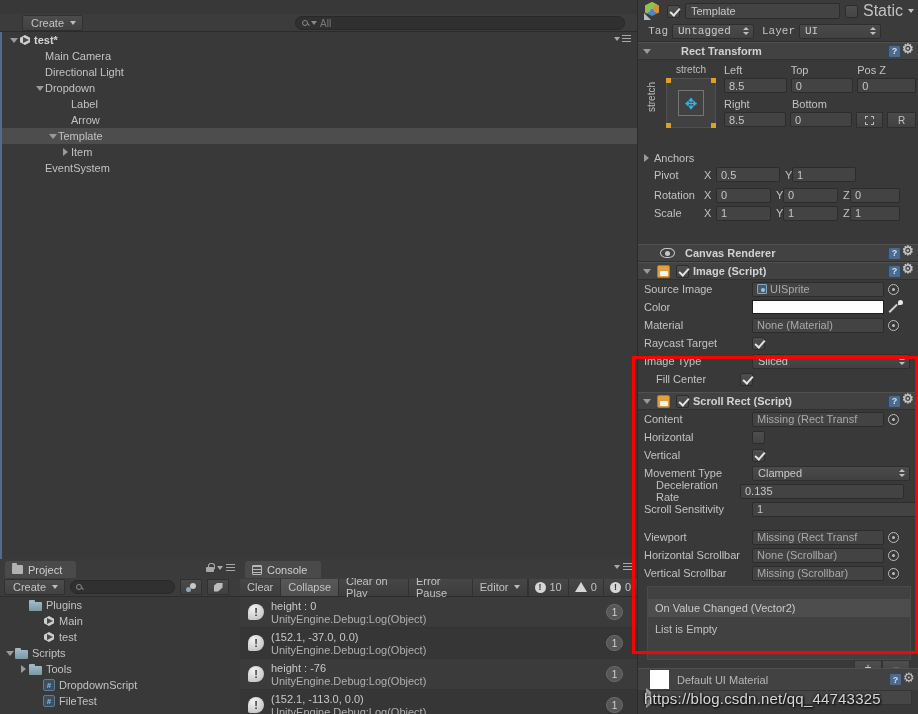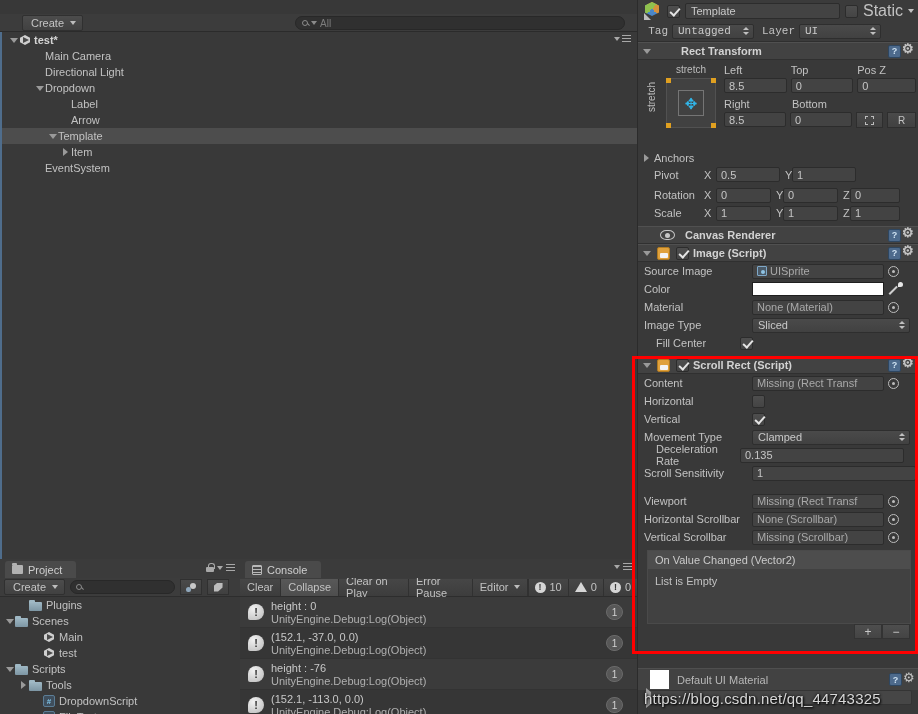--- a/index.html
+++ b/index.html
@@ -545,21 +545,21 @@
   
   .uevent {
     margin: 4px 7px 0 9px;
     border: 1px solid #4a4a4a;
     background: #414141;
     height: 74px; position: relative;
   }
   .uevent-hd {
     height: 18px; background: #4d4d4d;
     display: flex; align-items: center; padding-left: 7px;
-    font-size: 11px; color: #cacaca;
+    font-size: 11px; color: #cacaca; margin-top: 12px;
   }
   .uevent-body {
     padding: 6px 0 0 7px; font-size: 11px; color: #c2c2c2;
   }
   .pm-row {
     position: absolute; right: 0; bottom: -16px;
     display: flex;
   }
   .pm-btn {
     width: 28px; height: 15px;
@@ -711,28 +711,20 @@
             <span class="tag-ico"></span>
           </div>
         </div>
         <div class="proj-body">
           <div id="proj-rows">
               <div class="p-row">
                 <span style="width:14px;flex:none"></span>
                 <span class="h-arrow"></span>
                 <span class="fold-ico"></span>
                 <span>Plugins</span>
-              </div>
-              <div class="p-row">
-                <span style="width:0px;flex:none"></span>
-                <span class="h-arrow">
-                  <span class="arw-dn"></span>
-                </span>
-                <span class="fold-ico"></span>
-                <span>Scenes</span>
               </div>
               <div class="p-row">
                 <span style="width:28px;flex:none"></span>
                 <span class="h-arrow"></span>
                 <span class="unity-ico" style="margin-right:4px"></span>
                 <span>Main</span>
               </div>
               <div class="p-row">
                 <span style="width:28px;flex:none"></span>
                 <span class="h-arrow"></span>
@@ -970,21 +962,21 @@
     <div class="prow" style="height:18px">
       <span class="f-lbl" style="width:60px;padding-left:10px">Scale</span>
       <span class="f-lbl" style="width:12px">X</span>
       <span class="num-field" style="width:55px">1</span>
       <span class="f-lbl" style="width:12px;padding-left:5px">Y</span>
       <span class="num-field" style="width:55px">1</span>
       <span class="f-lbl" style="width:12px;padding-left:5px">Z</span>
       <span class="num-field" style="width:50px">1</span>
     </div>
 
-    <div class="comp-head" style="margin-top:4px">
+    <div class="comp-head" style="margin-top:22px">
       <span class="foldout"></span>
       <span class="eye-ico"></span>
       <span style="margin-left:6px">Canvas Renderer</span>
       <span class="comp-right">
         <span class="help-ico">?</span>
         <span class="gear-ico"></span>
       </span>
     </div>
 
     <div class="comp-head">
@@ -1014,20 +1006,24 @@
           <span class="eyedrop"></span>
         </div>
         <div class="prow">
           <span class="f-lbl">Material</span>
           <span class="obj-field" style="width: 132px;">
             <span>None (Material)</span>
           </span>
           <span class="circ-sel"></span>
         </div>
         <div class="prow">
+          <span class="f-lbl">Raycast Target</span>
+          <span class="cbx ck"></span>
+        </div>
+        <div class="prow">
           <span class="f-lbl">Image Type</span>
           <span class="drop-field" style="width: 158px;">
             <span>Sliced</span>
             <span class="stepper">
               <i></i>
               <i></i>
             </span>
           </span>
         </div>
         <div class="prow">

